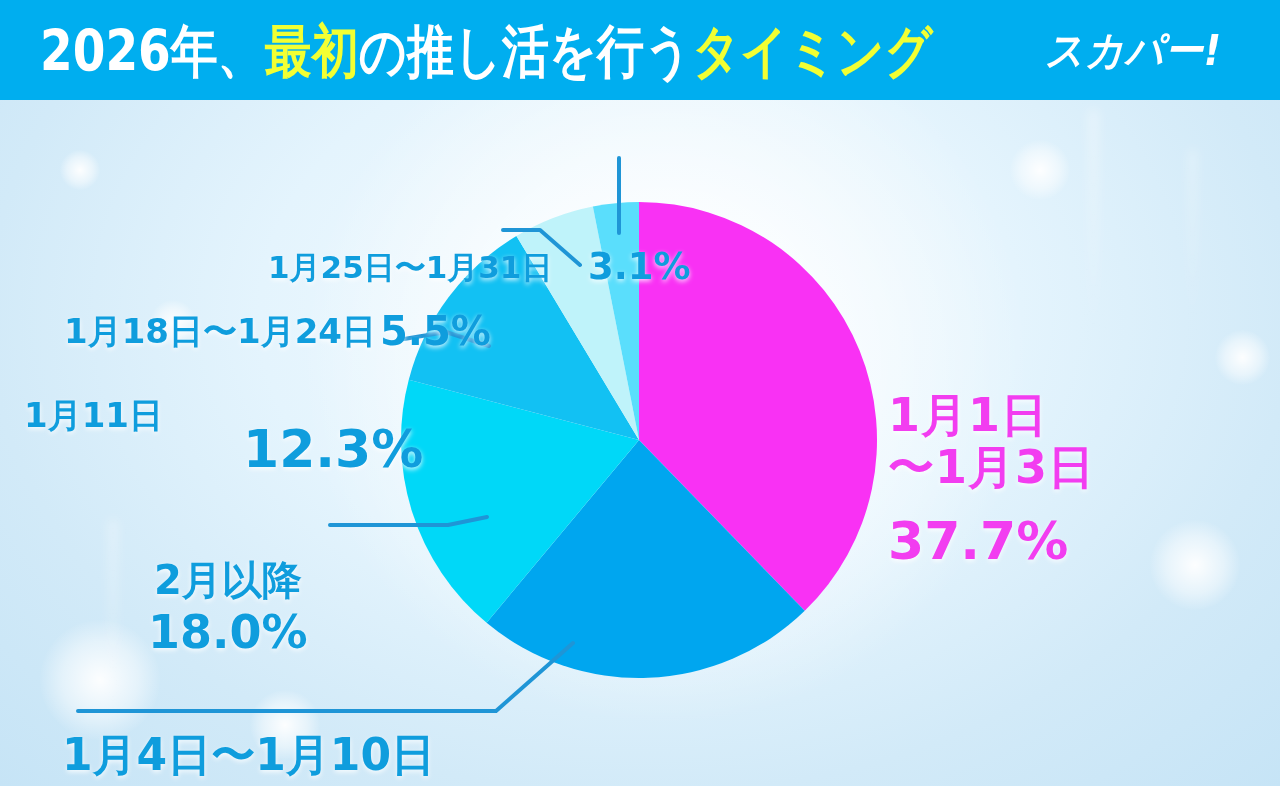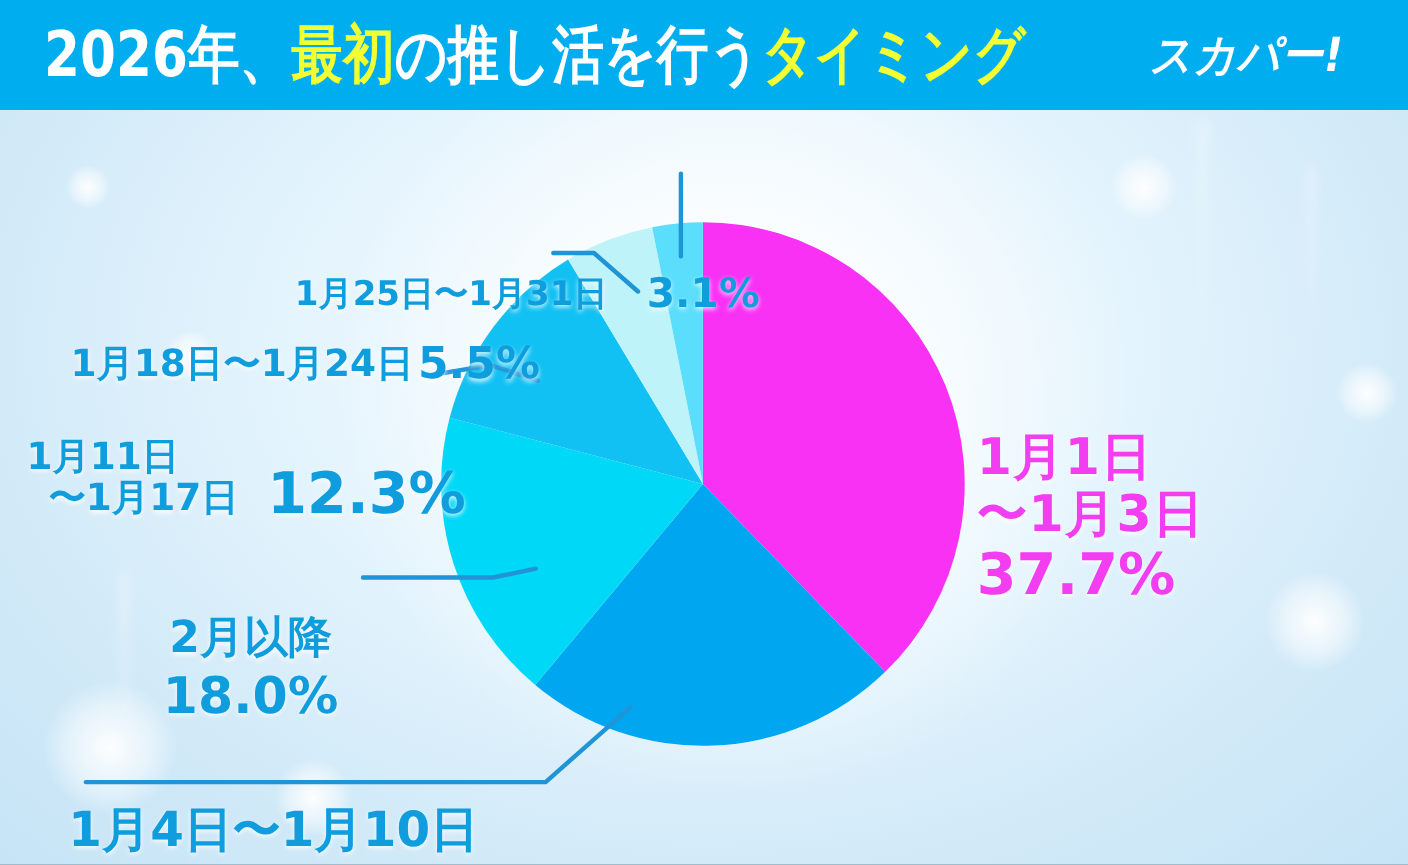--- a/index.html
+++ b/index.html
@@ -9,21 +9,21 @@
   }
   body {
     font-family: "DejaVu Sans", "Liberation Sans", sans-serif;
   }
 
   .poster {
     position: relative;
     width: 1280px;
     height: 786px;
     overflow: hidden;
-    background: #0c4a6e;
+    background: #4c1d95;
   }
 
   
   .bg {
     position: absolute;
     inset: 0;
     background:
       radial-gradient(circle at 52% 46%, rgba(255,255,255,0.98) 0%, rgba(255,255,255,0.75) 18%, rgba(255,255,255,0.0) 46%),
       radial-gradient(ellipse at 50% 40%, #f4fbff 0%, #e4f4fd 42%, #d2eaf8 72%, #c6e4f6 100%);
   }
@@ -99,21 +99,21 @@
   .lbl .pct { display: block; }
 
   
   #lbl-0 {
     left: 888px; top: 290px;
     color: #f23df0;
     text-align: left;
   }
   #lbl-0 .nm  { font-size: 46px; letter-spacing: 1px; }
   #lbl-0 .nm2 { font-size: 46px; display:block; letter-spacing: 1px; }
-  #lbl-0 .pct { font-size: 52px; margin-top: 1px; }
+  #lbl-0 .pct { font-size: 52px; margin-top: 19px; }
 
   
   #lbl-1 { left: 62px; top: 630px; text-align: center; }
   #lbl-1 .nm  { font-size: 44px; letter-spacing: 0px; }
   #lbl-1 .pct { font-size: 48px; margin-top: 4px; }
 
   
   #lbl-2 { left: 148px; top: 458px; text-align: center; }
   #lbl-2 .nm  { font-size: 40px; }
   #lbl-2 .pct { font-size: 46px; margin-top: 4px; }
@@ -187,21 +187,20 @@
       <span class="pct">23.3%</span>
     </div>
 
     <div class="lbl" id="lbl-2">
       <span class="nm">2月以降</span>
       <span class="pct">18.0%</span>
     </div>
 
     <div class="lbl" id="lbl-3">
       <span class="nm">1月11日</span>
-      <span class="nm2">〜1月17日</span>
     </div>
     <div class="lbl" id="lbl-3-pct">12.3%</div>
 
     <div class="lbl" id="lbl-4">1月18日〜1月24日</div>
     <div class="lbl" id="lbl-4-pct">5.5%</div>
 
     <div class="lbl" id="lbl-5">1月25日〜1月31日</div>
     <div class="lbl" id="lbl-5-pct">3.1%</div>
 
   </div>

